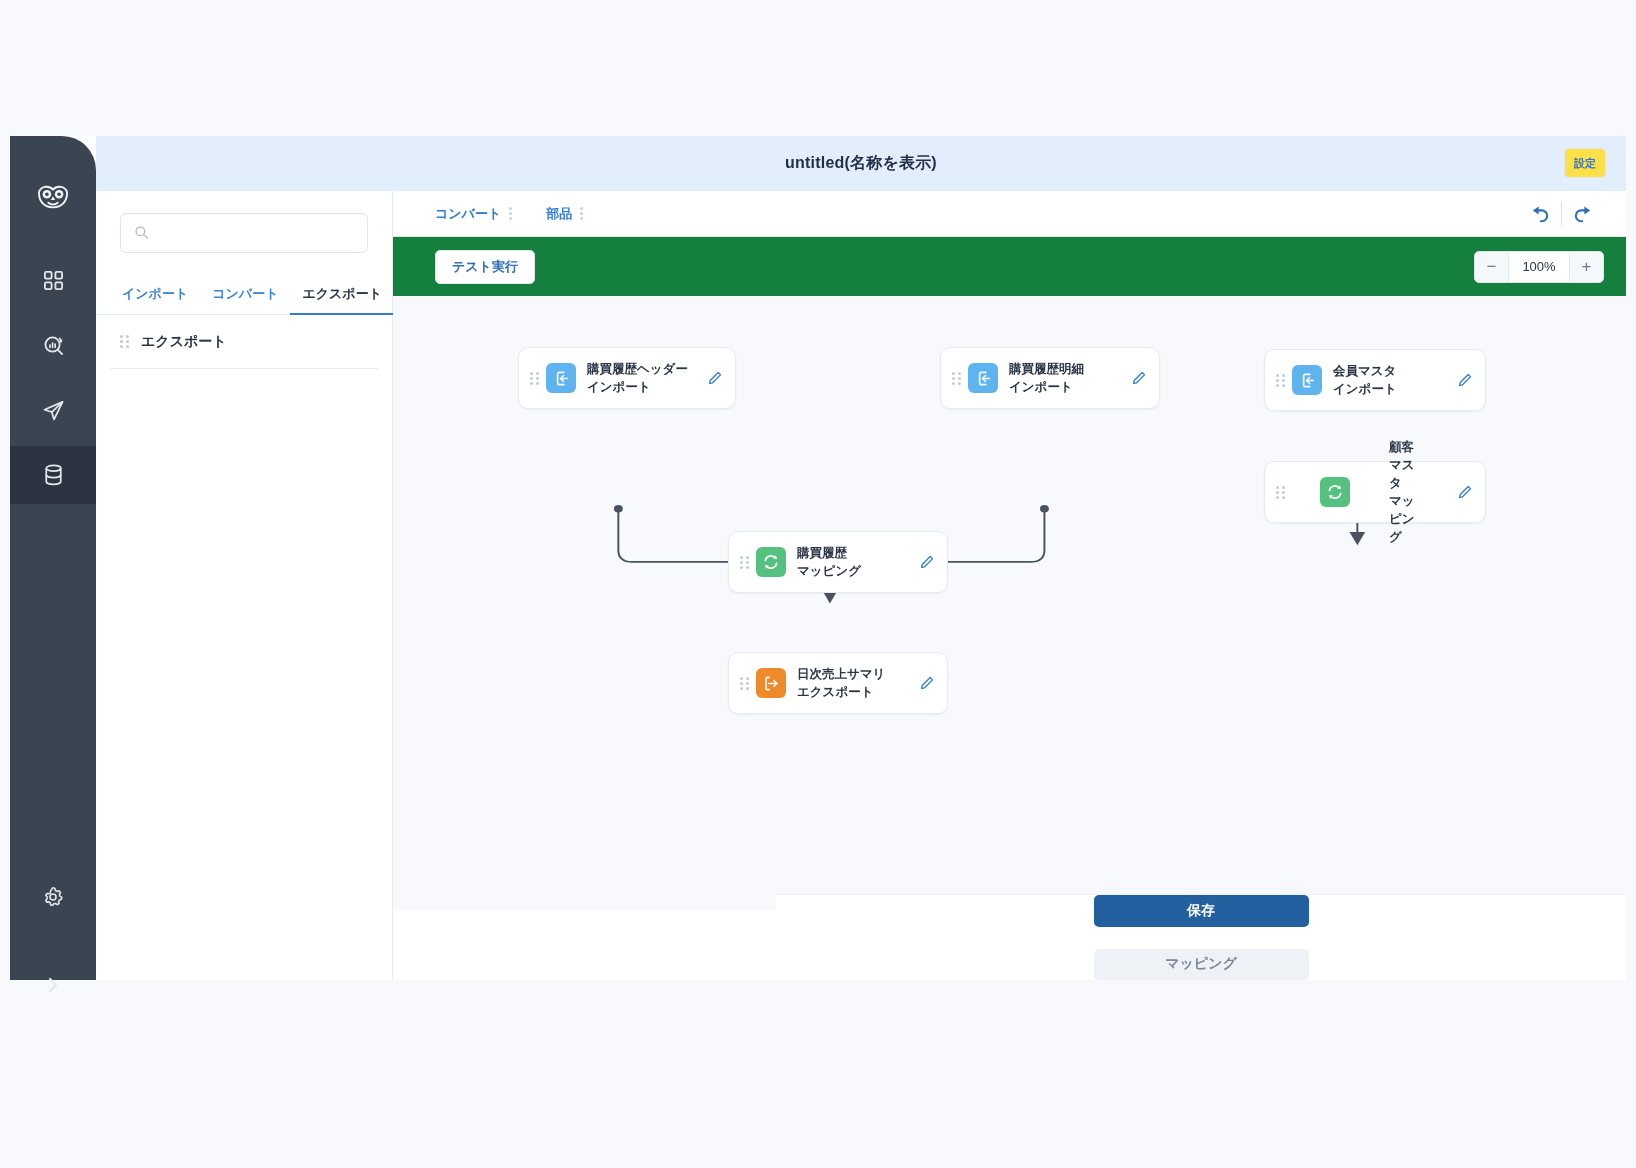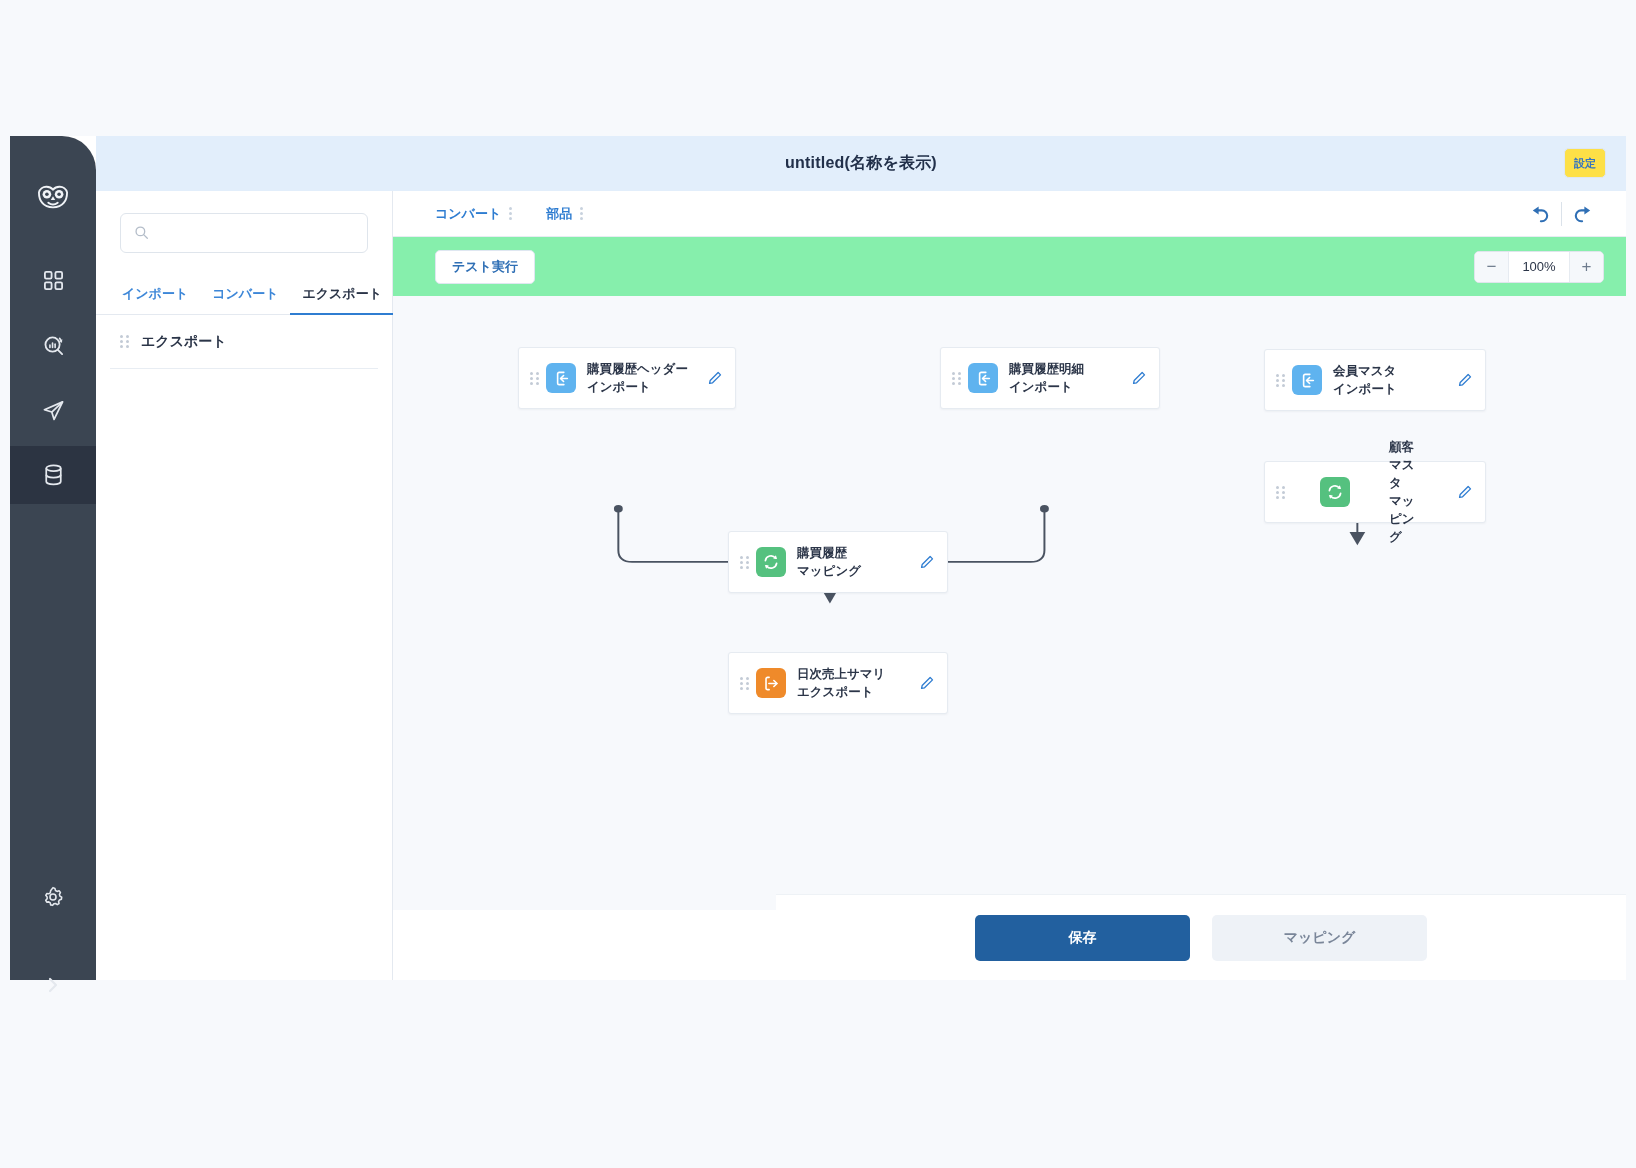--- a/index.html
+++ b/index.html
@@ -120,21 +120,21 @@
   }
   .icon-btn {
     width: 42px; height: 30px; display: flex; align-items: center; justify-content: center;
     cursor: pointer;
   }
   .vdiv { width: 1px; height: 24px; background: #dbe2ea; }
 
   .canvas-toolbar {
     height: 60px; border-top: 1px solid #e7ecf2;
     display: flex; align-items: center; padding: 0 22px 0 42px;
-    position: relative; background: #86efac;
+    position: relative; background: #15803d;
   }
   .test-btn {
     height: 34px; padding: 0 16px;
     background: #fff; border: 1px solid #dfe7f1; border-radius: 5px;
     font-size: 13px; font-weight: bold; color: #2f6fb5; cursor: pointer;
     display: flex; align-items: center;
   }
   .zoom-ctl {
     position: absolute; right: 22px; top: 50%; transform: translateY(-50%);
     display: flex; align-items: stretch; height: 32px;
@@ -156,21 +156,21 @@
   .canvas {
     position: absolute; left: 0; right: 0; top: 105px; bottom: 70px;
     background: #f7f9fc; overflow: hidden;
   }
   .flow { position: absolute; inset: 0; }
   .flow-svg { position: absolute; left: 0; top: 0; width: 100%; height: 100%; }
 
   
   .node {
     position: absolute;
-    background: #fff; border: 1px solid #e6ebf1; border-radius: 3px;
+    background: #fff; border: 1px solid #e6ebf1; border-radius: 10px;
     box-shadow: 0 1px 2px rgba(30,50,80,.05);
     display: flex; align-items: center; cursor: pointer;
     z-index: 2;
   }
   .node-handle { padding: 0 7px 0 11px; display: flex; align-items: center; }
   .node-icon {
     width: 30px; height: 30px; border-radius: 6px;
     display: flex; align-items: center; justify-content: center; flex: 0 0 auto;
   }
   .node-icon.blue   { background: #5fb3ef; }
@@ -179,21 +179,21 @@
   .node-label {
     margin-left: 11px; font-size: 12.5px; font-weight: bold; color: #2b3548;
     line-height: 1.45; white-space: pre-line; flex: 1 1 auto;
   }
   .node-edit { padding: 0 13px 0 8px; display: flex; align-items: center; }
 
   
   .footer {
     position: absolute; left: 383px; right: 0; bottom: 0; height: 86px;
     background: #fff; border-top: 1px solid #eef2f6;
-    display: flex; align-items: center; justify-content: center; gap: 22px;
+    display: flex; align-items: center; justify-content: center; gap: 22px; flex-direction: column;
   }
   .btn-save {
     width: 215px; height: 46px; border-radius: 5px; border: 0;
     background: #22609f; color: #fff; font-size: 14px; font-weight: bold;
     cursor: pointer; font-family: "Liberation Sans", sans-serif;
   }
   .btn-discard {
     width: 215px; height: 46px; border-radius: 5px; border: 0;
     background: #eef2f7; color: #7a8699; font-size: 14px; font-weight: bold;
     cursor: pointer; font-family: "Liberation Sans", sans-serif;

